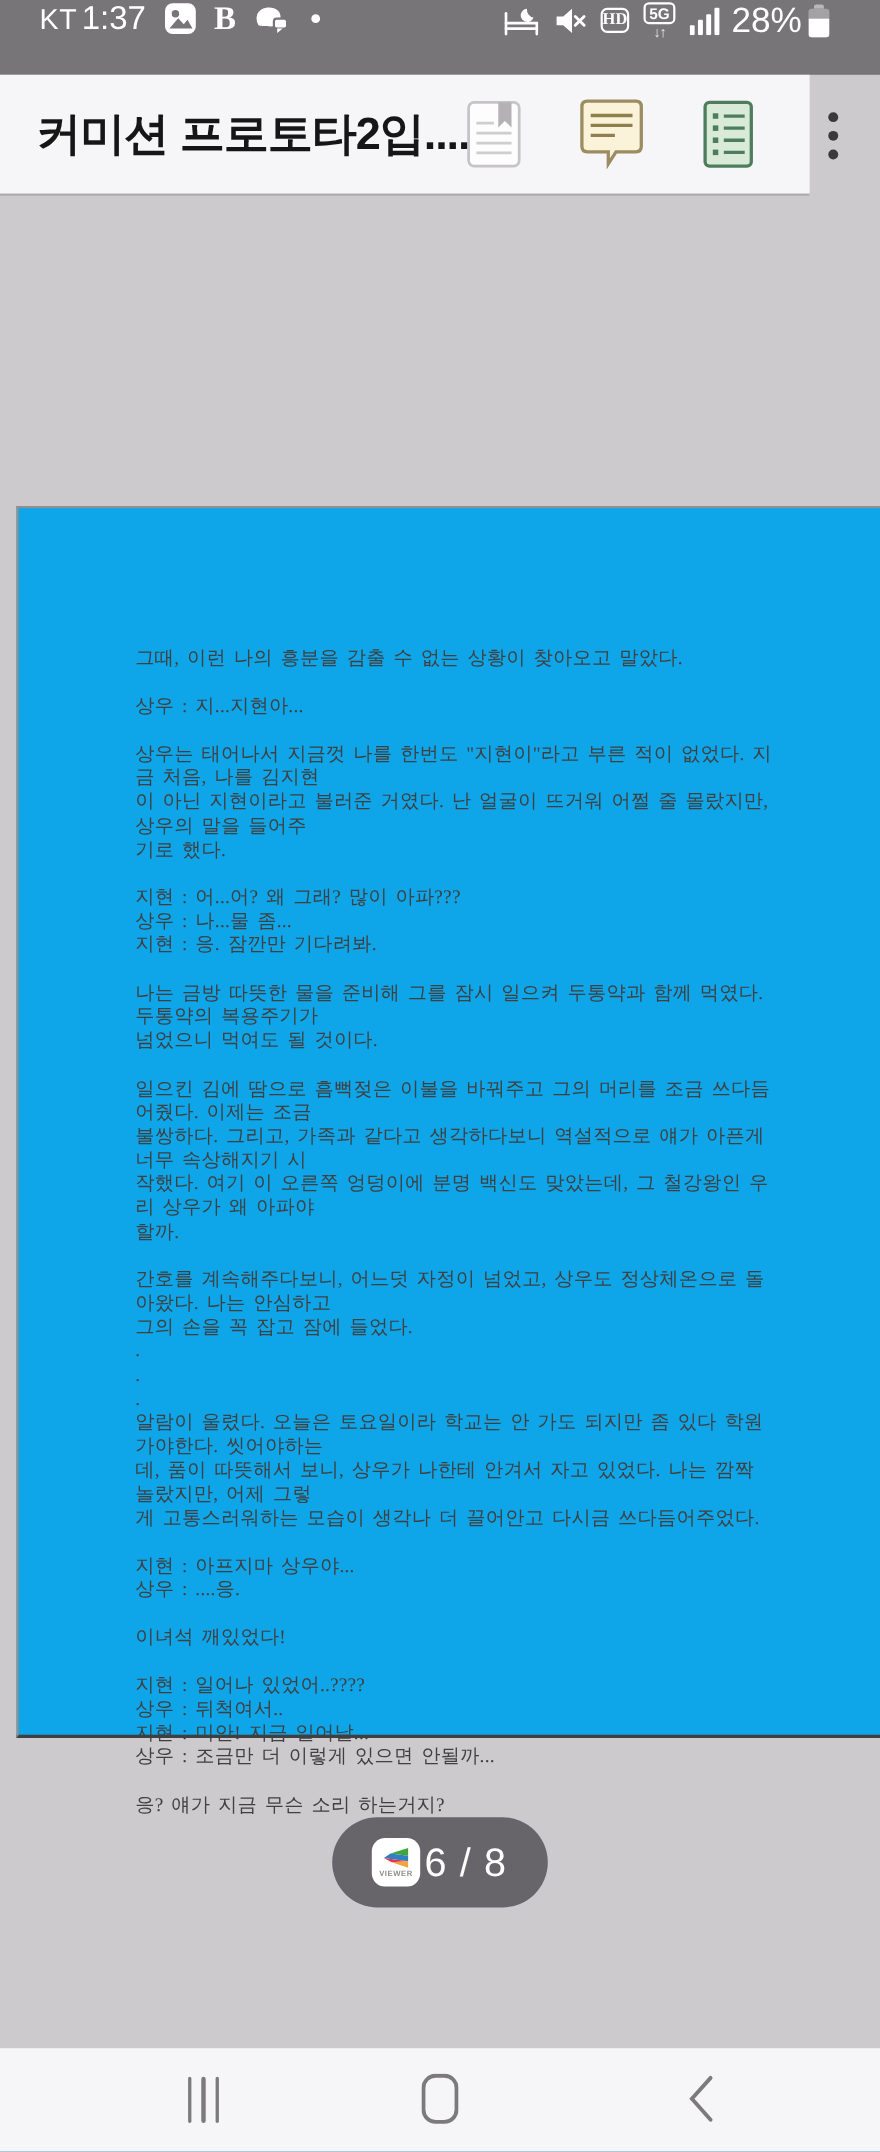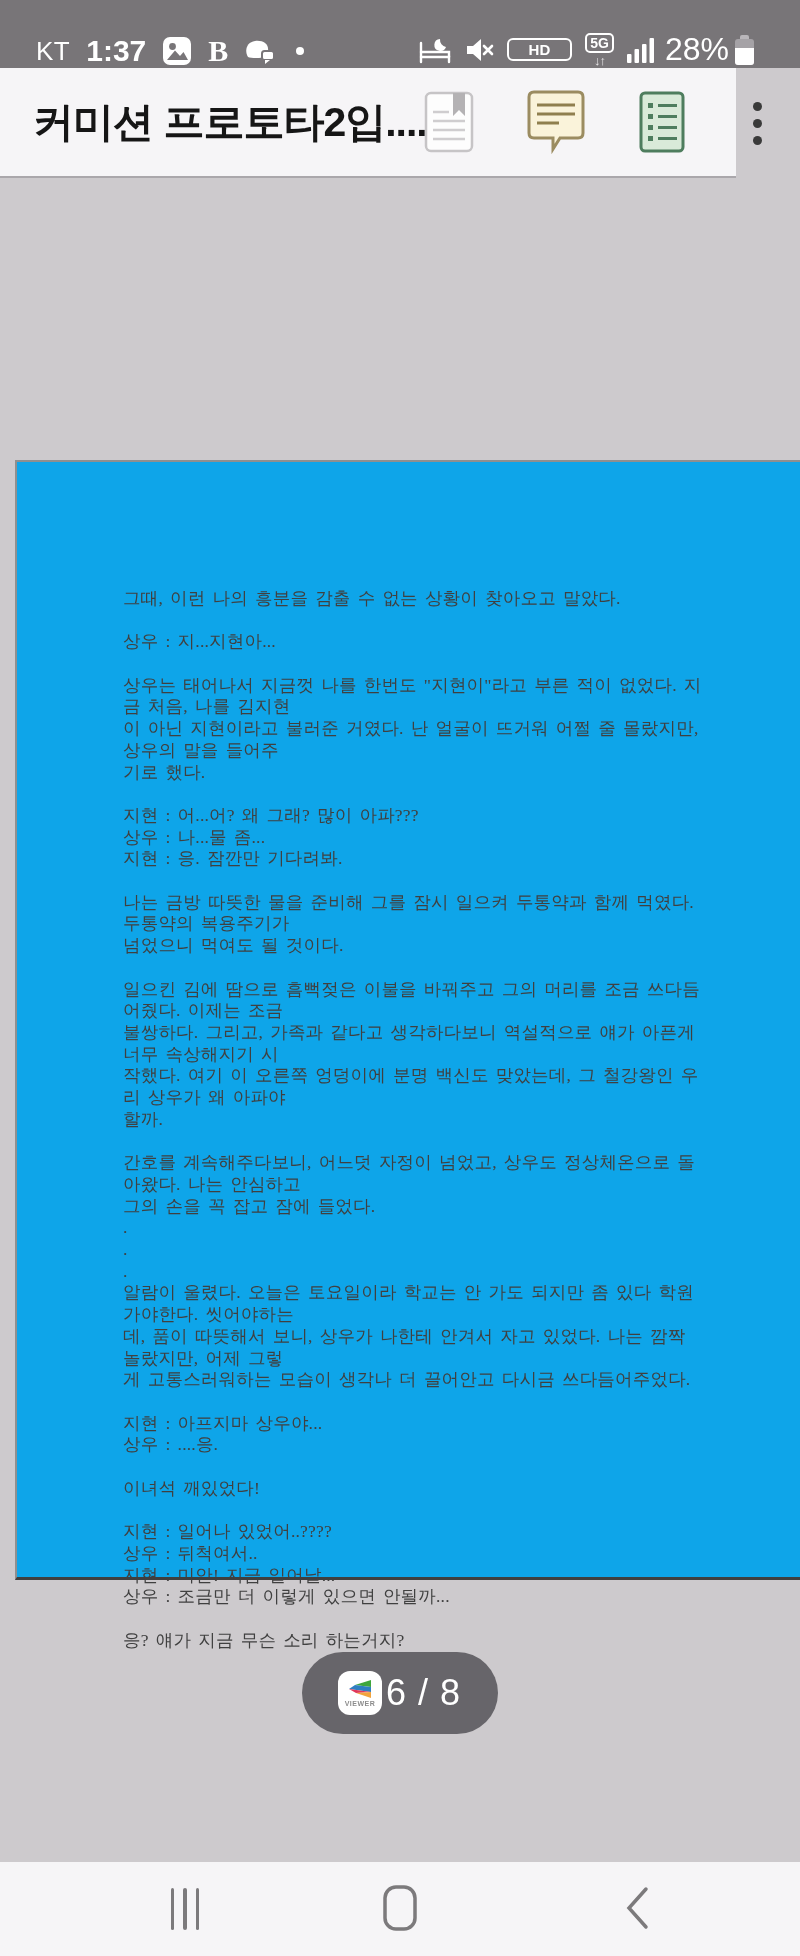--- a/index.html
+++ b/index.html
@@ -2,34 +2,34 @@
 <html><head>
 <meta charset="utf-8">
 <style>
   * { margin:0; padding:0; box-sizing:border-box; }
   html,body { width:800px; height:1956px; }
   body { font-family:"Liberation Sans","DejaVu Sans",sans-serif; position:relative; overflow:hidden; background:#cdcacd; }
   .screen { position:absolute; inset:0; }
 
   
   .status-bar { position:absolute; top:0; left:0; width:800px; height:68px; background:#787578; color:#fff;
-    display:flex; align-items:flex-end; justify-content:space-between; padding:0 46px 0 36px; }
+    display:flex; align-items:flex-start; justify-content:space-between; padding:0 46px 0 36px; }
   .sb-left, .sb-right { display:flex; align-items:center; }
   .sb-carrier { font-size:26px; font-weight:500; letter-spacing:0.5px; }
-  .sb-time { font-size:30px; font-weight:700; margin-left:16px; }
+  .sb-time { font-size:30px; font-weight:400; margin-left:4px; }
   .sb-left .sb-ic { margin-left:16px; display:flex; align-items:center; }
   .sb-b { font-size:30px; font-weight:900; font-family:"Liberation Serif","DejaVu Serif",serif; }
   .sb-dot { width:8px; height:8px; background:#fff; border-radius:50%; margin-left:18px; }
   .sb-right .sb-ic { margin-left:13px; display:flex; align-items:center; }
   .sb-pct { font-size:32px; font-weight:400; margin-left:10px; }
   .battery { width:19px; height:30px; margin-left:6px; position:relative; }
   .battery .cap { position:absolute; top:0; left:5px; width:9px; height:4px; background:#b9b6ba; border-radius:2px 2px 0 0; }
   .battery .body { position:absolute; top:4px; left:0; width:19px; height:26px; background:#a5a2a6; border-radius:3px; overflow:hidden; }
   .battery .fill { position:absolute; bottom:0; left:0; width:100%; height:62%; background:#ffffff; }
-  .hd-badge { border:2.5px solid #fff; border-radius:6px; padding:1px 20px; font-size:15px; font-weight:700; line-height:17px; }
+  .hd-badge { border:2.5px solid #fff; border-radius:6px; padding:1px 0; font-size:15px; font-weight:700; line-height:17px;font-family:Liberation Serif, serif; }
   .fiveg { display:flex; flex-direction:column; align-items:center; line-height:1; }
   .fiveg .fg-box { border:2.5px solid #fff; border-radius:5px; font-size:14px; font-weight:700; padding:0 3px; line-height:16px; }
   .fiveg .fg-arrows { font-size:13px; letter-spacing:-1px; color:#e8e6e8; margin-top:1px; }
 
   
   .toolbar { position:absolute; top:68px; left:0; width:736px; height:110px; background:#f6f5f7; border-bottom:2px solid #aaa7ab; }
   .tb-title { position:absolute; left:33px; top:50%; transform:translateY(-50%); font-size:41px; font-weight:700; color:#161616; letter-spacing:-1px; white-space:nowrap; }
   .tb-btn { position:absolute; top:0; height:110px; display:flex; align-items:center; justify-content:center; background:none; border:none; cursor:pointer; }
   .tb-btn.doc { left:414px; width:70px; }
   .tb-btn.memo { left:518px; width:76px; }

